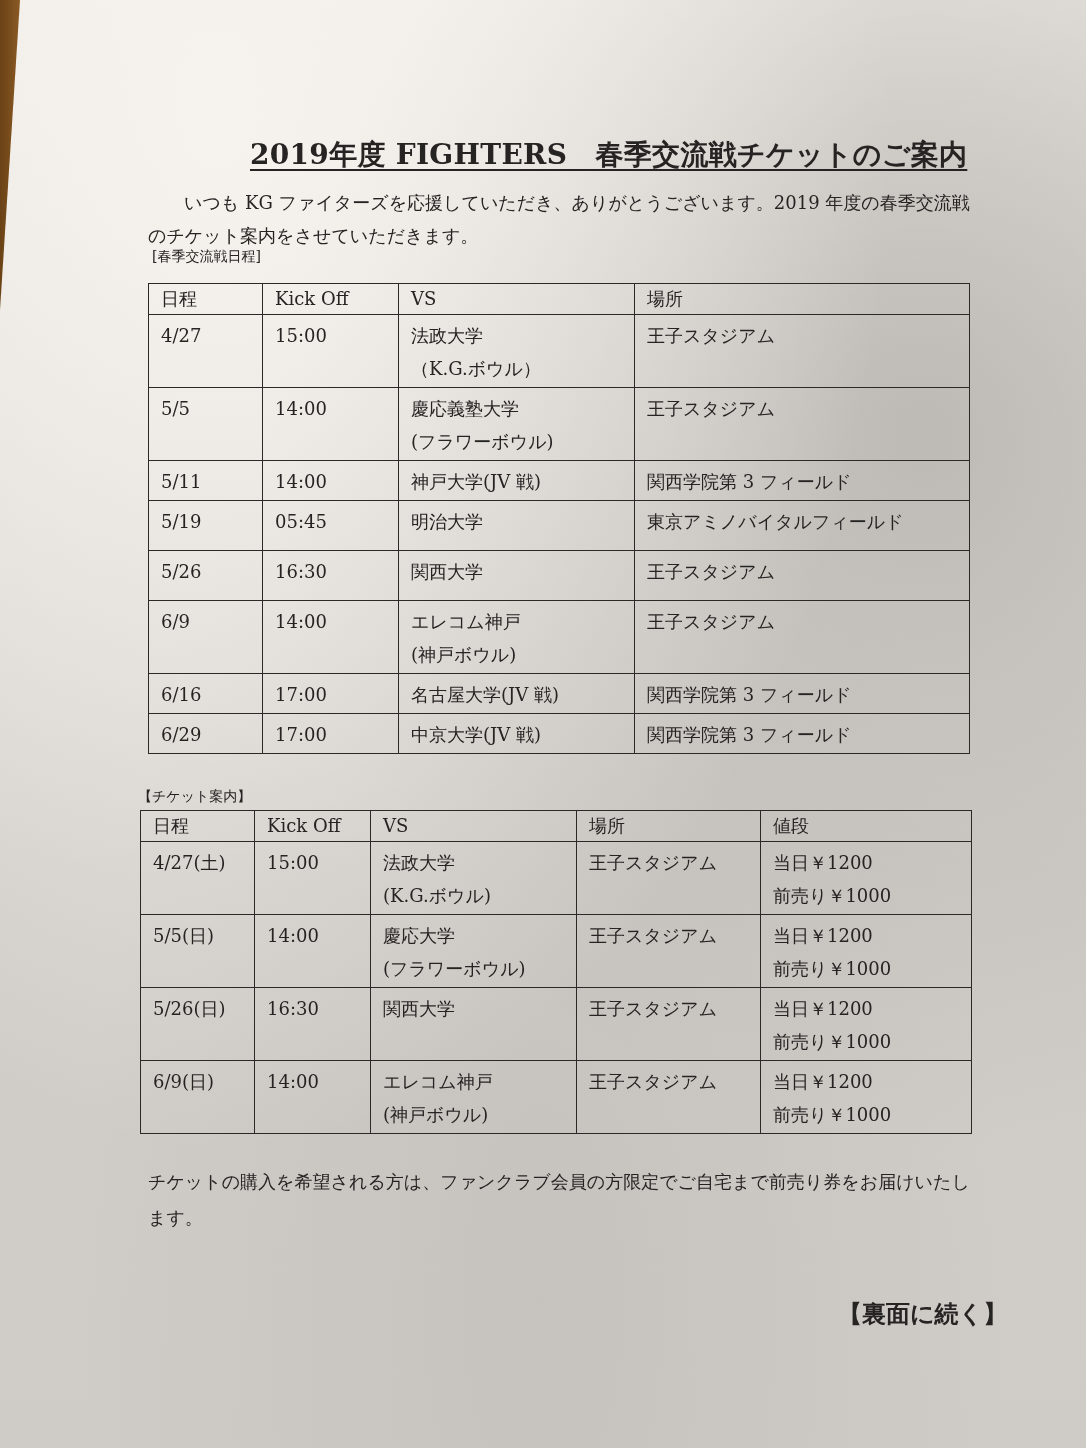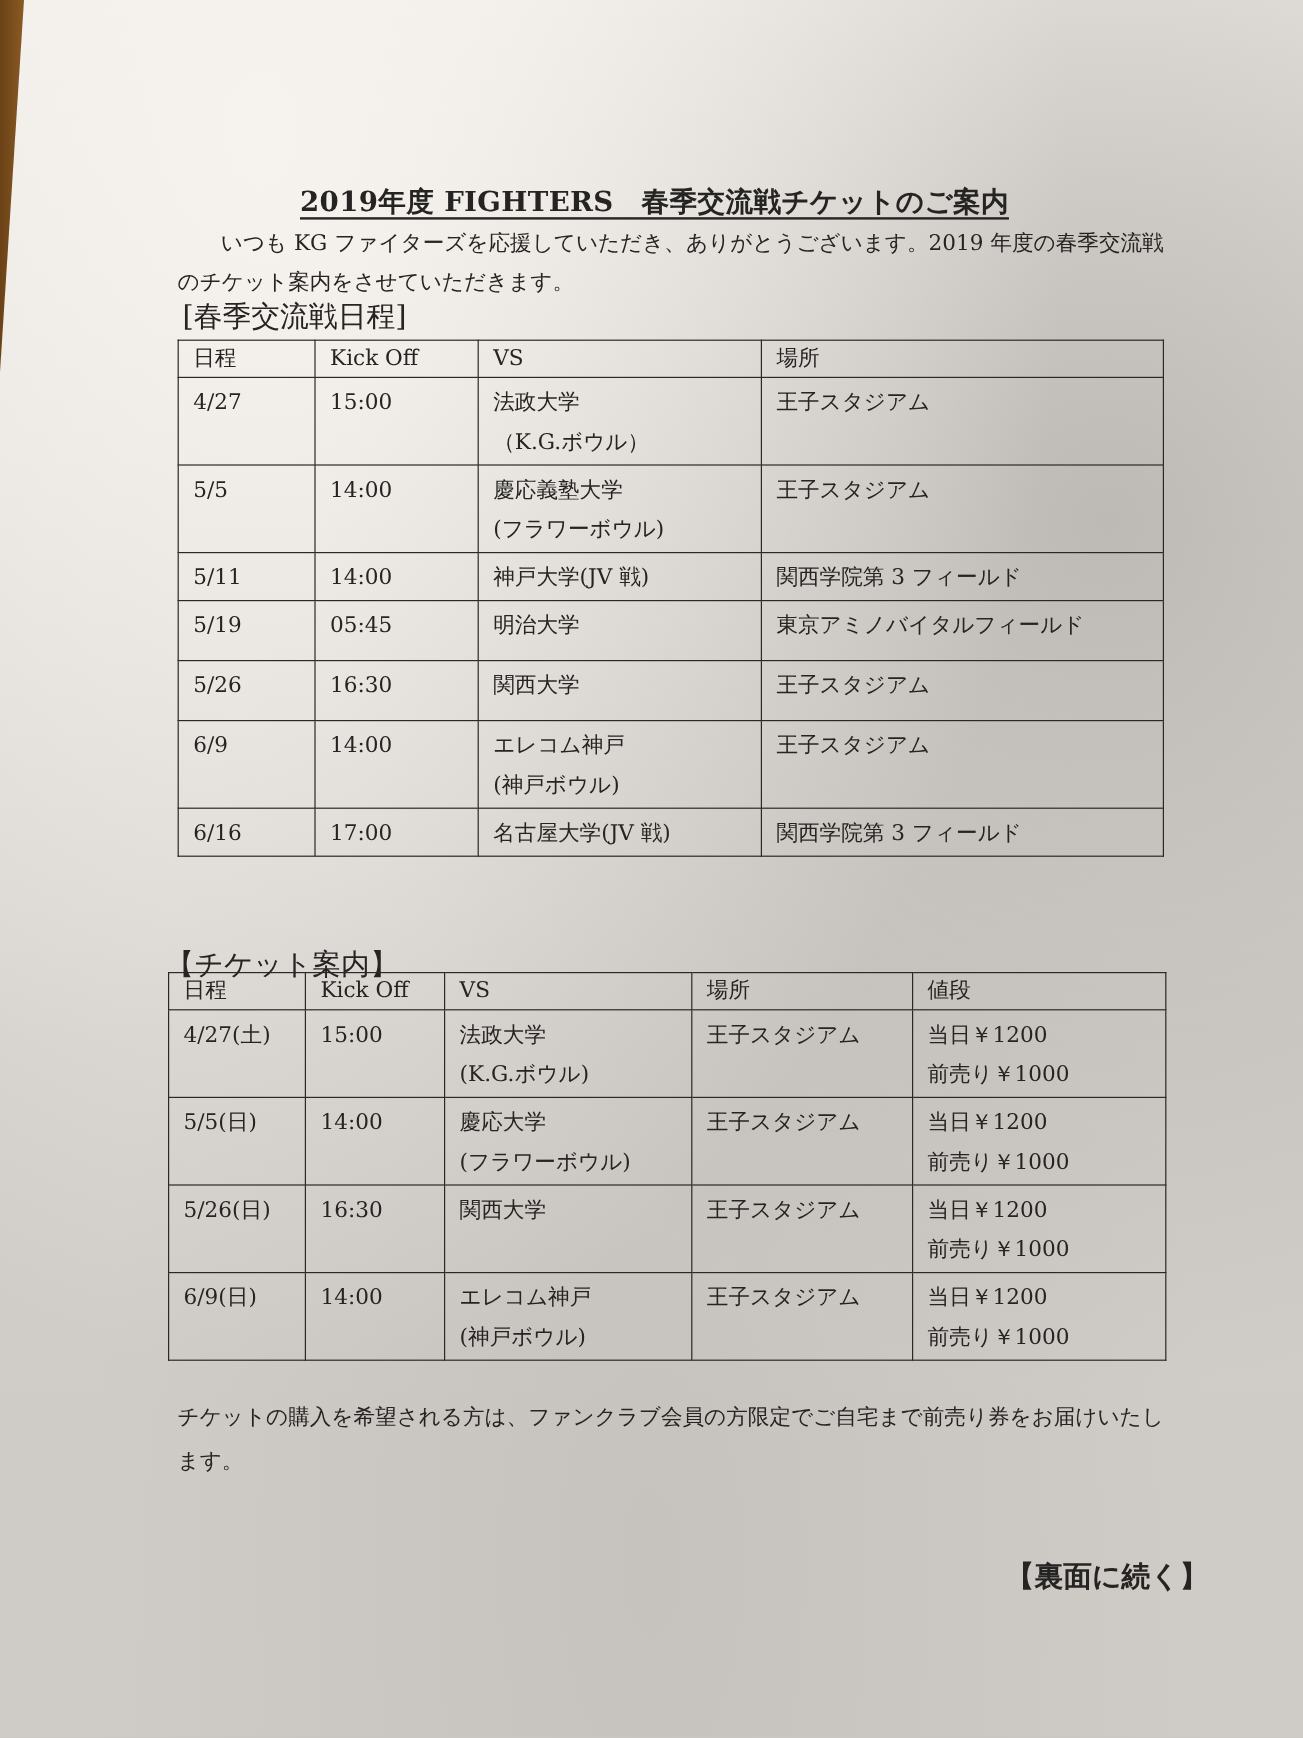--- a/index.html
+++ b/index.html
@@ -17,32 +17,31 @@
         radial-gradient(ellipse at 50% 90%, #c6c3be 0%, rgba(198,195,190,0) 60%),
         linear-gradient(180deg, #efece7 0%, #dcd9d4 35%, #d0cdc8 60%, #cfccc7 100%);
     }
     .wood {
       position: absolute; left: 0; top: 0; width: 20px; height: 310px;
       background: linear-gradient(90deg, #6a4216, #8a5a24);
       clip-path: polygon(0 0, 100% 0, 0 100%);
     }
     .title {
       position: absolute; left: 250px; top: 136px;
-      font-size: 23px; font-weight: bold; letter-spacing: 0.3px;
+      font-size: 28px; font-weight: bold; letter-spacing: 0.3px;
       text-decoration: underline; text-underline-offset: 5px;
       white-space: nowrap;
-      margin-top: 17px;
     }
     .intro {
       position: absolute; left: 148px; top: 186px; width: 830px;
       font-size: 18px; line-height: 33px; text-indent: 36px;
       white-space: normal;
     }
     .section-label {
-      position: absolute; font-size: 24px; white-space: nowrap;
+      position: absolute; font-size: 14px; white-space: nowrap;
     }
     table.grid {
       position: absolute; border-collapse: collapse;
       font-size: 18px;
     }
     table.grid td, table.grid th {
       border: 1.6px solid #2b2927;
       vertical-align: top; text-align: left; font-weight: normal;
       padding: 4px 10px 2px 12px; line-height: 33px;
     }
@@ -125,20 +124,26 @@
       <td>
           <span class="sub">エレコム神戸</span>
           <span class="sub">(神戸ボウル)</span>
         </td>
       <td>王子スタジアム</td>
     </tr>
     <tr style="height:36px">
       <td>6/16</td>
       <td>17:00</td>
       <td>名古屋大学(JV 戦)</td>
+      <td>関西学院第 3 フィールド</td>
+    </tr>
+    <tr style="height:38px">
+      <td>6/29</td>
+      <td>17:00</td>
+      <td>中京大学(JV 戦)</td>
       <td>関西学院第 3 フィールド</td>
     </tr>
   </tbody>
 </table>
 
 <div class="section-label" style="left:138px; top:788px;">【チケット案内】</div>
 
 <table class="grid" style="left:140px; top:810px; width:832px;">
   <colgroup>
       <col style="width:114px">

